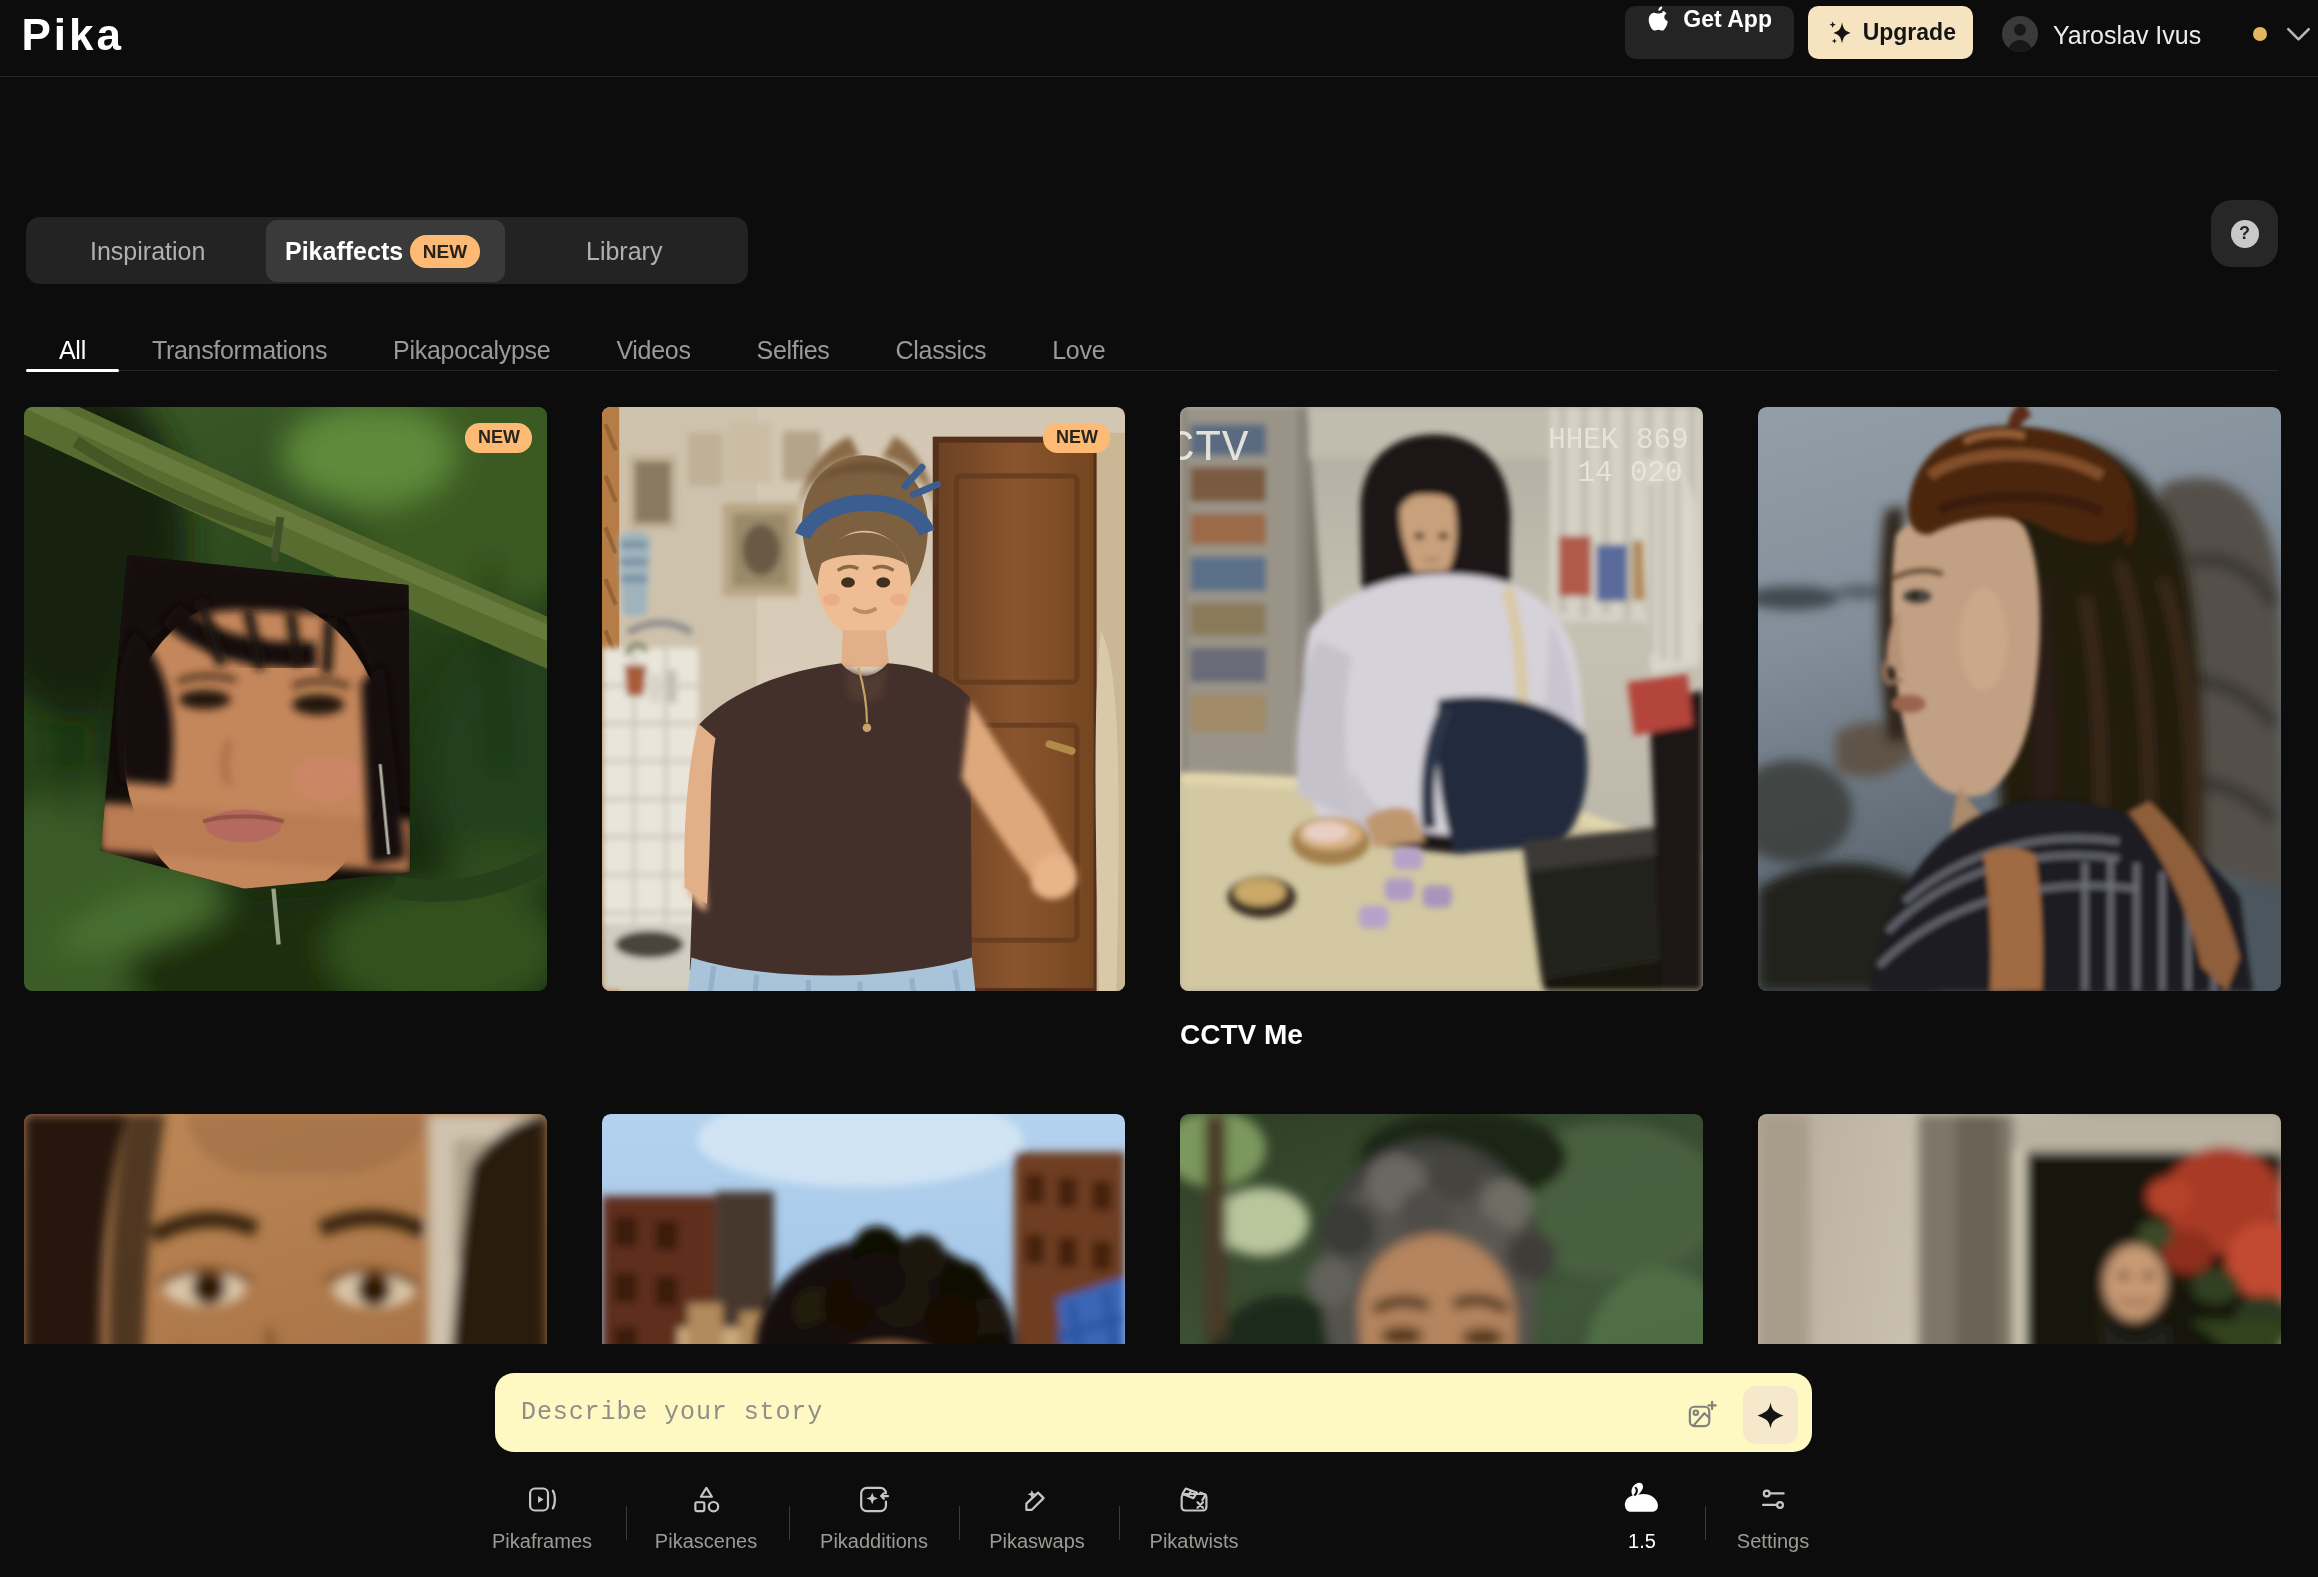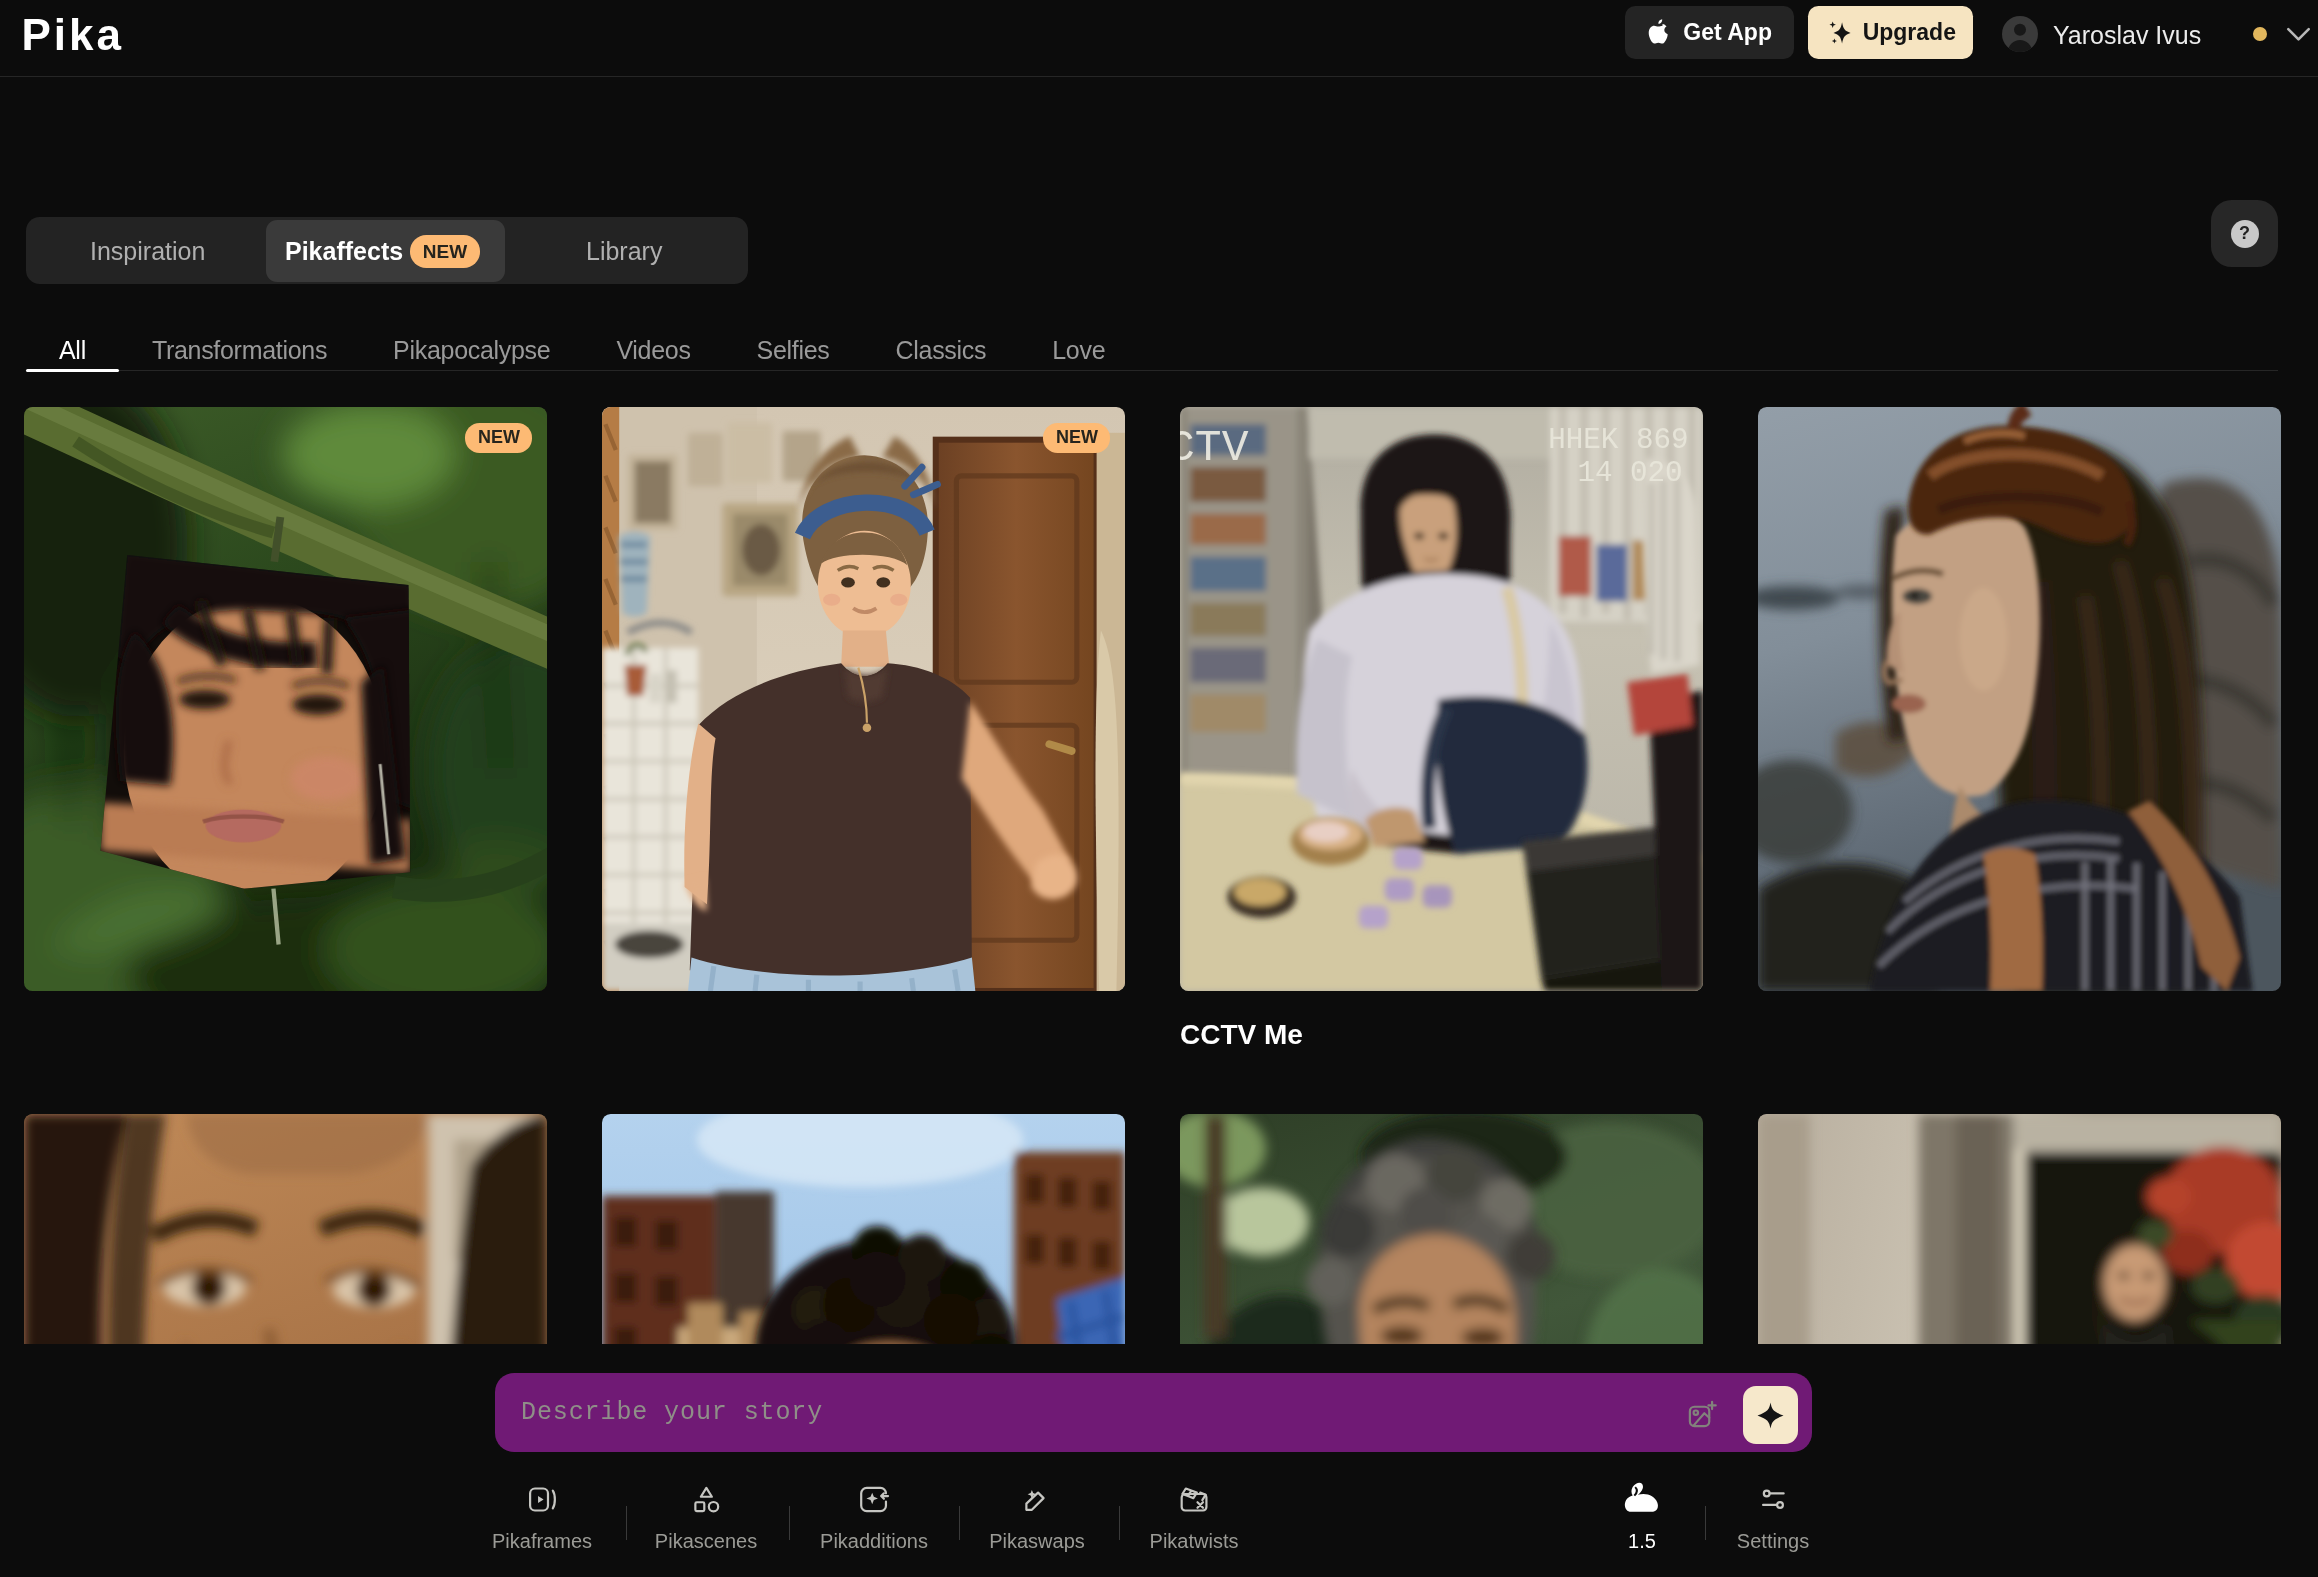--- a/index.html
+++ b/index.html
@@ -4,21 +4,21 @@
 <style>
   * { margin:0; padding:0; box-sizing:border-box; }
   html,body { width:2319px; height:1578px; background:#0c0c0c; overflow:hidden; }
   body { font-family:"Liberation Sans", sans-serif; position:relative; }
   .abs { position:absolute; }
 
   
   .logo { left:21.5px; top:10.3px; font-size:44px; font-weight:bold; color:#fff; letter-spacing:3px; }
   .hdr-line { left:0; top:76px; width:2319px; height:0.9px; background:#262626; }
   .btn-getapp { left:1625px; top:6px; width:169px; height:53px; border-radius:10.3px; background:#242424;
-    display:flex; align-items:center; justify-content:center; gap:14px; }
+    display:flex; justify-content:center; gap:14px; }
   .btn-getapp span { color:#fff; font-size:23px; font-weight:bold; }
   .btn-upgrade { left:1808px; top:6px; width:165px; height:53px; border-radius:10.3px; background:#f6e4c1;
     display:flex; align-items:center; justify-content:center; gap:8.6px; }
   .btn-upgrade span { color:#141414; font-size:23px; font-weight:bold; }
   .avatar { left:2002px; top:15.5px; width:36px; height:36px; border-radius:50%; background:#3a3a3a; overflow:hidden; }
   .uname { left:2053px; top:20.6px; font-size:25px; color:#ececec; }
   .udot { left:2253px; top:27px; width:13.8px; height:13.8px; border-radius:50%; background:#e2b75d; }
 
   
   .tabsbar { left:26px; top:217px; width:722px; height:67px; border-radius:13.8px; background:#232323; }
@@ -44,21 +44,21 @@
   
   .gridclip { left:0; top:395px; width:2319px; height:949px; overflow:hidden; }
   .grid { position:absolute; left:24px; top:12px; display:grid; grid-template-columns:repeat(4,523px); column-gap:55px; }
   .card { position:relative; }
   .ph { width:523px; height:584px; border-radius:8.6px; display:block; }
   .ctitle { margin-top:28px; font-size:28px; font-weight:bold; color:#fff; height:95px; }
   .nb-card { top:15.5px; right:14.6px; width:67px; height:30px; border-radius:14.6px; font-size:18px; }
 
   
   .footer { left:0; top:1344px; width:2319px; height:234px; background:#0c0c0c; }
-  .promptbar { left:495px; top:29px; width:1317px; height:79px; border-radius:19px; background:#701a75; position:absolute; }
+  .promptbar { left:495px; top:29px; width:1317px; height:79px; border-radius:19px; background:#fef9c3; position:absolute; }
   .promptph { position:absolute; left:26px; top:25px; font-family:"Liberation Mono", monospace; font-size:25px; color:#8f8f88; letter-spacing:0.9px;}
   .imgico { position:absolute; left:1191px; top:26px; }
   .sendbtn { position:absolute; left:1248px; top:13px; width:55px; height:58px; border-radius:13px; background:#f6e8cb;
     display:flex; align-items:center; justify-content:center; }
   .tools { position:absolute; left:0; top:138px; width:2319px; }
   .tool { position:absolute; text-align:center; transform:translateX(-50%); color:#9b9b96; font-size:20px; }
   .tool .ic { height:34px; margin-bottom:13.8px; display:flex; justify-content:center; align-items:center; }
   .tdiv { position:absolute; width:0.9px; height:34px; top:24px; background:#3a3a3a; }
   .t15 { color:#fff; }
 </style>

